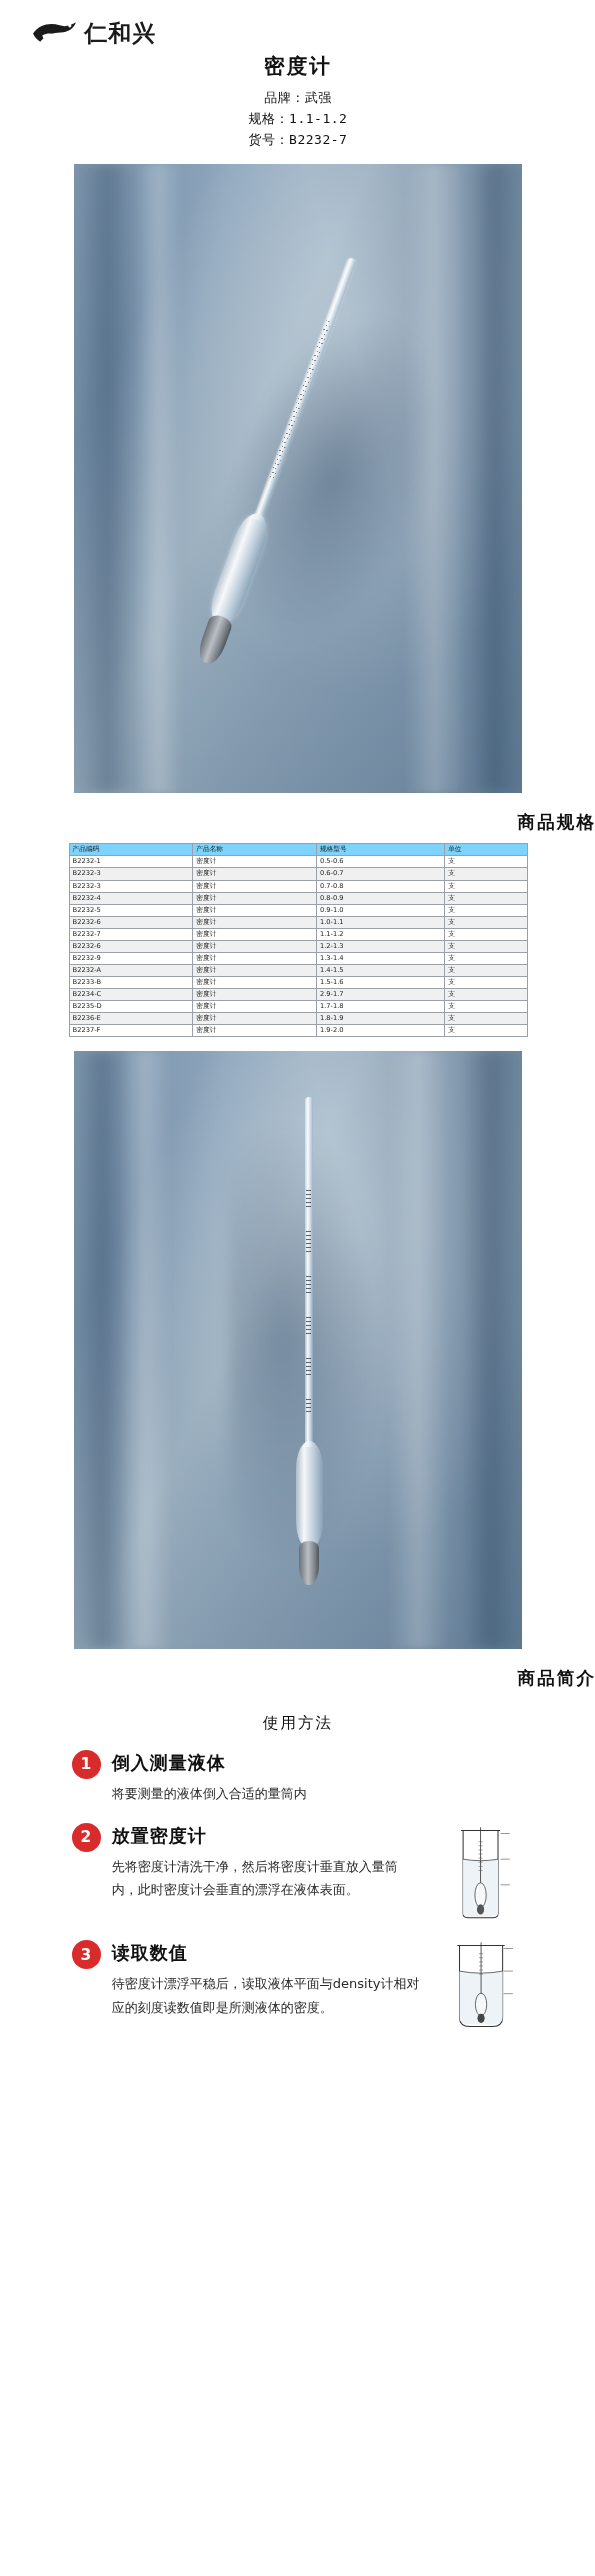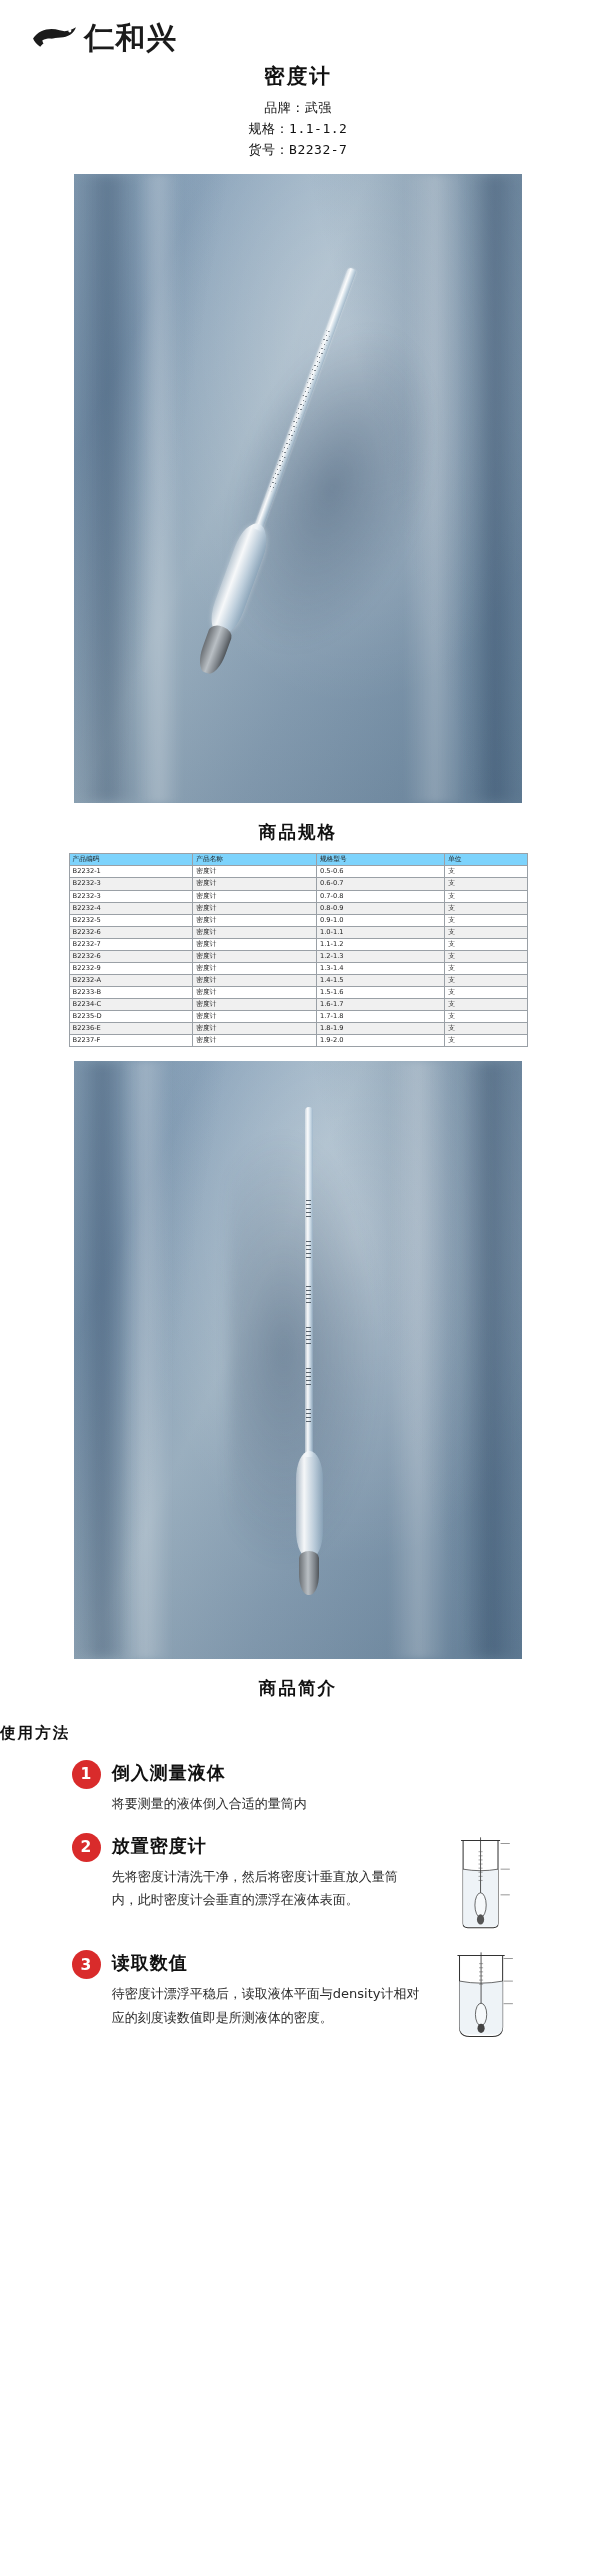--- a/index.html
+++ b/index.html
@@ -25,21 +25,21 @@
     gap: 5.2px;
   }
   .logo-mark {
     width: 49px; height: 30px;
     position: relative;
     display: flex; align-items: center; justify-content: center;
   }
   .logo-mark svg { display:block; }
   .logo-text {
     font-family: "DejaVu Serif", serif;
-    font-size: 30px;
+    font-size: 23px;
     font-weight: bold;
     color: #1b1b1b;
     letter-spacing: 1px;
   }
 
   
   .title-block {
     text-align: center;
     margin-top: 3.1px;
   }
@@ -181,21 +181,21 @@
   .hydro2-shadow {
     position: absolute;
     left: 155px; top: 62px;
     width: 155px; height: 453px;
     background: radial-gradient(ellipse at 35% 50%, rgba(25,50,80,0.32) 0%, rgba(25,50,80,0) 68%);
     filter: blur(6.2px);
   }
 
   
   .section-title {
-    text-align: center;
+    text-align: right;
     font-size: 17.5px;
     font-weight: bold;
     color: #111;
     letter-spacing: 2.1px;
     margin: 17.5px 0 9.3px 0;
     font-family: "DejaVu Sans", sans-serif;
   }
 
   
   .table-wrap {
@@ -235,23 +235,23 @@
     line-height: 1.85;
     color: #1d1d1d;
     font-family: "DejaVu Sans", sans-serif;
   }
   .intro p { margin: 0 0 7.2px 0; text-align: justify; }
   .indent { text-indent: 2em; }
   .note-label { margin-top: 3.1px; }
 
   
   .usage-title {
-    text-align: left;
+    text-align: center;
     font-size: 15.5px;
-    font-weight: bold;
+    font-weight: normal;
     letter-spacing: 2.1px;
     color: #111;
     margin: 23px 0 15.5px 0;
     font-family: "DejaVu Sans", sans-serif;
   }
   .step {
     width: 453px;
     margin: 0 auto 17.5px auto;
     position: relative;
     display: flex;
@@ -413,21 +413,21 @@
           </tr>
           <tr>
             <td>B2233-B</td>
             <td>密度计</td>
             <td>1.5-1.6</td>
             <td>支</td>
           </tr>
           <tr class="alt">
             <td>B2234-C</td>
             <td>密度计</td>
-            <td>1.6-1.7</td>
+            <td>2.9-1.7</td>
             <td>支</td>
           </tr>
           <tr>
             <td>B2235-D</td>
             <td>密度计</td>
             <td>1.7-1.8</td>
             <td>支</td>
           </tr>
           <tr class="alt">
             <td>B2236-E</td>

